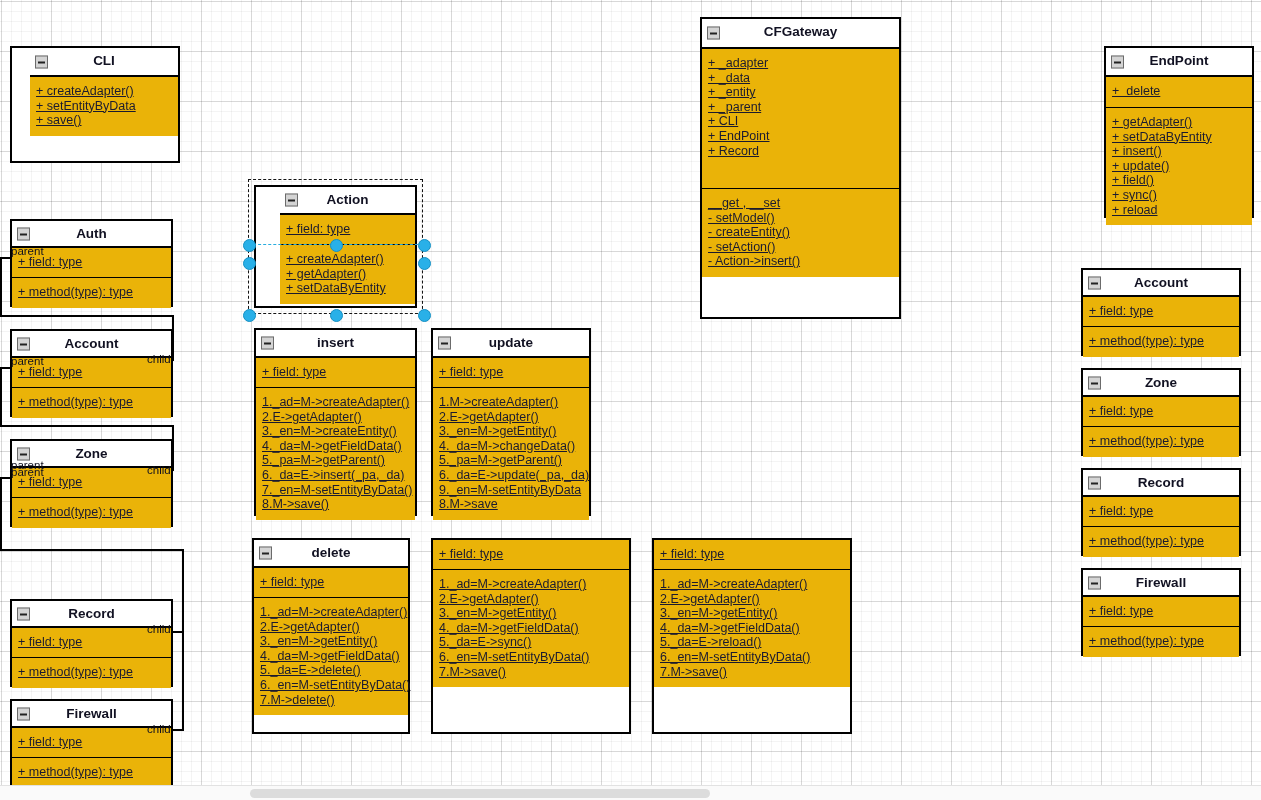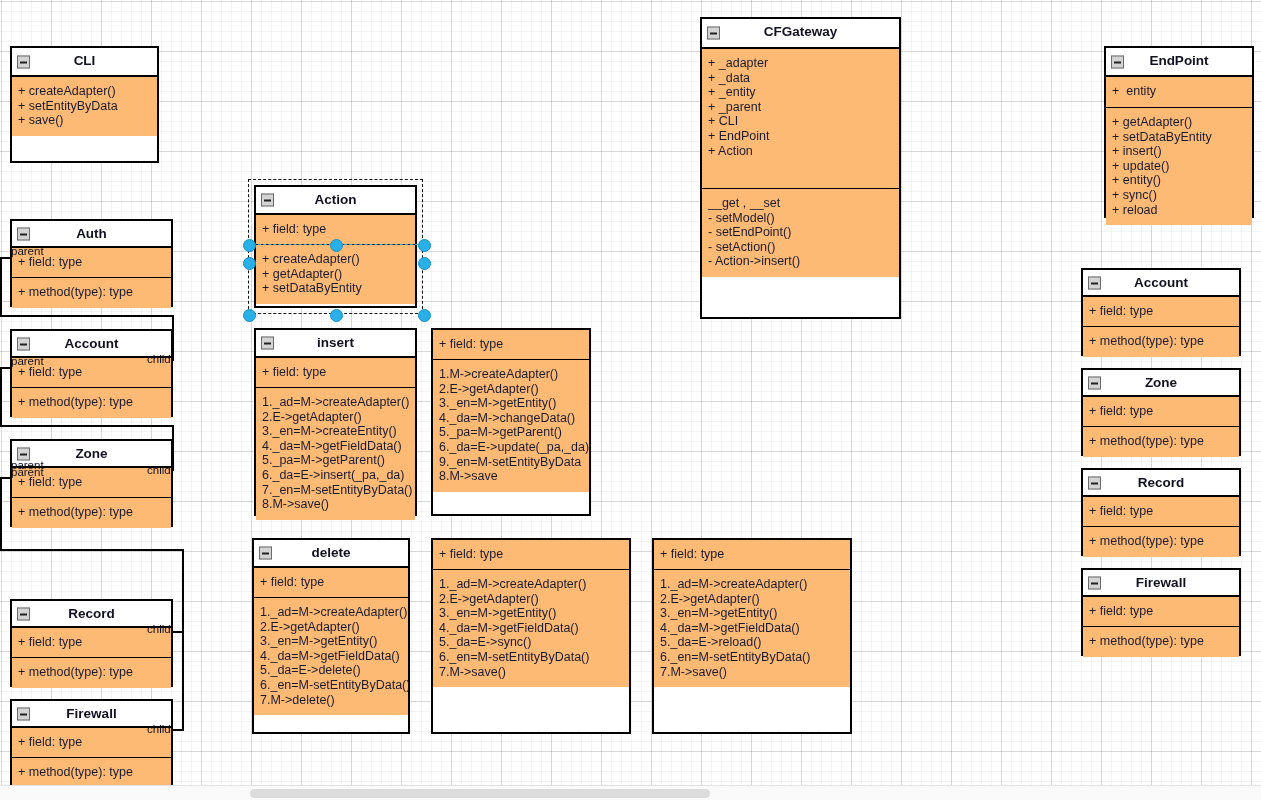--- a/index.html
+++ b/index.html
@@ -76,21 +76,22 @@
     position: absolute;
     left: 2px;
     top: 5px;
     width: 7px;
     height: 2px;
     background: #222222;
   }
   .uml-section {
     box-sizing: border-box;
     padding: 7px 6px 8px 6px;
-    background: #fdba74;
+    background: #eab308;
+    text-decoration: underline;
   }
   .uml-section.bordered { border-bottom: 1.6px solid #000000; }
   .uml-line {
     line-height: 14.6px;
     white-space: pre;
     font-size: 12.5px;
     color: #1b1b30;
   }
 
   
@@ -180,58 +181,58 @@
       <div class="conn-label" style="left: 11px; top: 245px;">parent</div>
       <div class="conn-label" style="left: 11px; top: 355px;">parent</div>
       <div class="conn-label" style="left: 147px; top: 353px;">child</div>
       <div class="conn-label" style="left: 11px; top: 459px;">parent</div>
       <div class="conn-label" style="left: 11px; top: 466px;">parent</div>
       <div class="conn-label" style="left: 147px; top: 464px;">child</div>
       <div class="conn-label" style="left: 147px; top: 623px;">child</div>
       <div class="conn-label" style="left: 147px; top: 723px;">child</div>
     </div>
   <div id="classes-layer">
-      <div class="uml-class" style="left: 10px; top: 46px; width: 149px; height: 117px;">
+      <div class="uml-class" style="left: 10px; top: 46px; width: 170px; height: 117px; padding-left: 18px;">
         <div class="uml-header" style="height: 29px;"><span class="collapse-icon"></span><span>CLI</span></div>
         <div class="uml-section">
           <div class="uml-line">+ createAdapter()</div>
           <div class="uml-line">+ setEntityByData</div>
           <div class="uml-line">+ save()</div>
         </div>
       </div>
       <div class="uml-class" style="left: 700px; top: 17px; width: 201px; height: 302px;">
         <div class="uml-header" style="height: 30px;"><span class="collapse-icon"></span><span>CFGateway</span></div>
         <div class="uml-section bordered" style="height: 140px;">
           <div class="uml-line">+ _adapter</div>
           <div class="uml-line">+ _data</div>
           <div class="uml-line">+ _entity</div>
           <div class="uml-line">+ _parent</div>
           <div class="uml-line">+ CLI</div>
           <div class="uml-line">+ EndPoint</div>
-          <div class="uml-line">+ Action</div>
+          <div class="uml-line">+ Record</div>
         </div>
         <div class="uml-section">
           <div class="uml-line">__get , __set</div>
           <div class="uml-line">- setModel()</div>
-          <div class="uml-line">- setEndPoint()</div>
+          <div class="uml-line">- createEntity()</div>
           <div class="uml-line">- setAction()</div>
           <div class="uml-line">- Action-&gt;insert()</div>
         </div>
       </div>
       <div class="uml-class" style="left: 1104px; top: 46px; width: 150px; height: 172px;">
         <div class="uml-header" style="height: 29px;"><span class="collapse-icon"></span><span>EndPoint</span></div>
         <div class="uml-section bordered" style="height: 31px;">
-          <div class="uml-line">+  entity</div>
+          <div class="uml-line">+  delete</div>
         </div>
         <div class="uml-section">
           <div class="uml-line">+ getAdapter()</div>
           <div class="uml-line">+ setDataByEntity</div>
           <div class="uml-line">+ insert()</div>
           <div class="uml-line">+ update()</div>
-          <div class="uml-line">+ entity()</div>
+          <div class="uml-line">+ field()</div>
           <div class="uml-line">+ sync()</div>
           <div class="uml-line">+ reload</div>
         </div>
       </div>
       <div class="uml-class" style="left: 10px; top: 219px; width: 163px; height: 88px;">
         <div class="uml-header" style="height: 27px;"><span class="collapse-icon"></span><span>Auth</span></div>
         <div class="uml-section bordered" style="height: 30px;">
           <div class="uml-line">+ field: type</div>
         </div>
         <div class="uml-section">
@@ -267,21 +268,21 @@
       </div>
       <div class="uml-class" style="left: 10px; top: 699px; width: 163px; height: 88px;">
         <div class="uml-header" style="height: 27px;"><span class="collapse-icon"></span><span>Firewall</span></div>
         <div class="uml-section bordered" style="height: 30px;">
           <div class="uml-line">+ field: type</div>
         </div>
         <div class="uml-section">
           <div class="uml-line">+ method(type): type</div>
         </div>
       </div>
-      <div class="uml-class" style="left: 254px; top: 185px; width: 163px; height: 123px;">
+      <div class="uml-class" style="left: 254px; top: 185px; width: 163px; height: 123px; padding-left: 24px;">
         <div class="uml-header" style="height: 28px;"><span class="collapse-icon"></span><span>Action</span></div>
         <div class="uml-section bordered" style="height: 30px;">
           <div class="uml-line">+ field: type</div>
         </div>
         <div class="uml-section">
           <div class="uml-line">+ createAdapter()</div>
           <div class="uml-line">+ getAdapter()</div>
           <div class="uml-line">+ setDataByEntity</div>
         </div>
       </div>
@@ -295,20 +296,21 @@
           <div class="uml-line">2.E-&gt;getAdapter()</div>
           <div class="uml-line">3._en=M-&gt;createEntity()</div>
           <div class="uml-line">4._da=M-&gt;getFieldData()</div>
           <div class="uml-line">5._pa=M-&gt;getParent()</div>
           <div class="uml-line">6._da=E-&gt;insert(_pa,_da)</div>
           <div class="uml-line">7._en=M-setEntityByData()</div>
           <div class="uml-line">8.M-&gt;save()</div>
         </div>
       </div>
       <div class="uml-class" style="left: 431px; top: 328px; width: 160px; height: 188px;">
+        <div class="uml-header" style="height: 28px;"><span class="collapse-icon"></span><span>update</span></div>
         <div class="uml-section bordered" style="height: 30px;">
           <div class="uml-line">+ field: type</div>
         </div>
         <div class="uml-section">
           <div class="uml-line">1.M-&gt;createAdapter()</div>
           <div class="uml-line">2.E-&gt;getAdapter()</div>
           <div class="uml-line">3._en=M-&gt;getEntity()</div>
           <div class="uml-line">4._da=M-&gt;changeData()</div>
           <div class="uml-line">5._pa=M-&gt;getParent()</div>
           <div class="uml-line">6._da=E-&gt;update(_pa,_da)</div>

